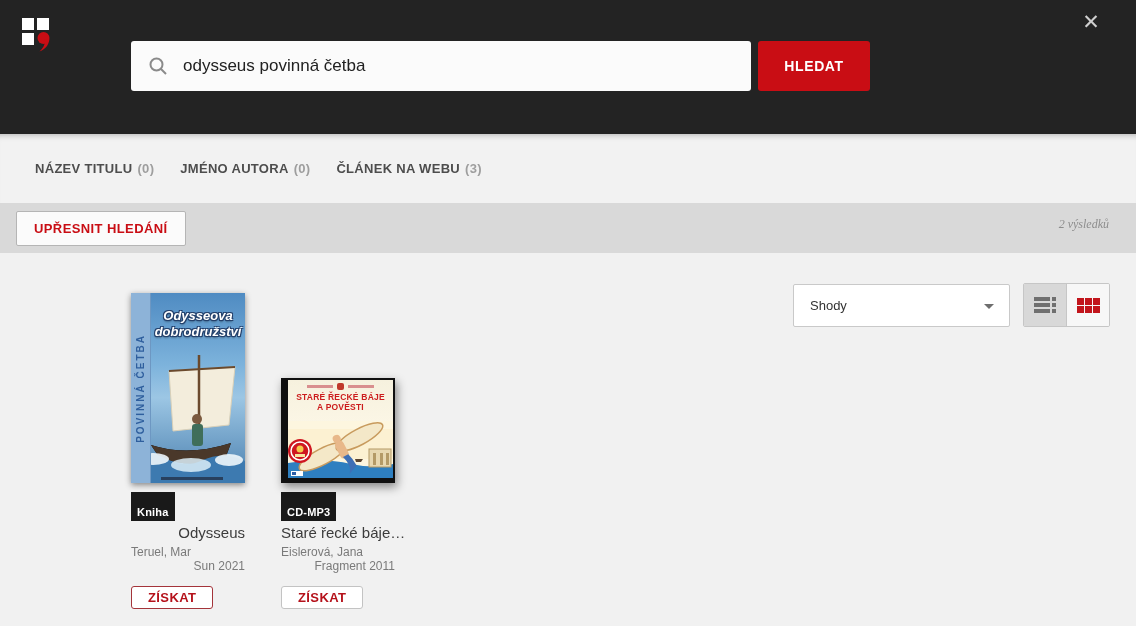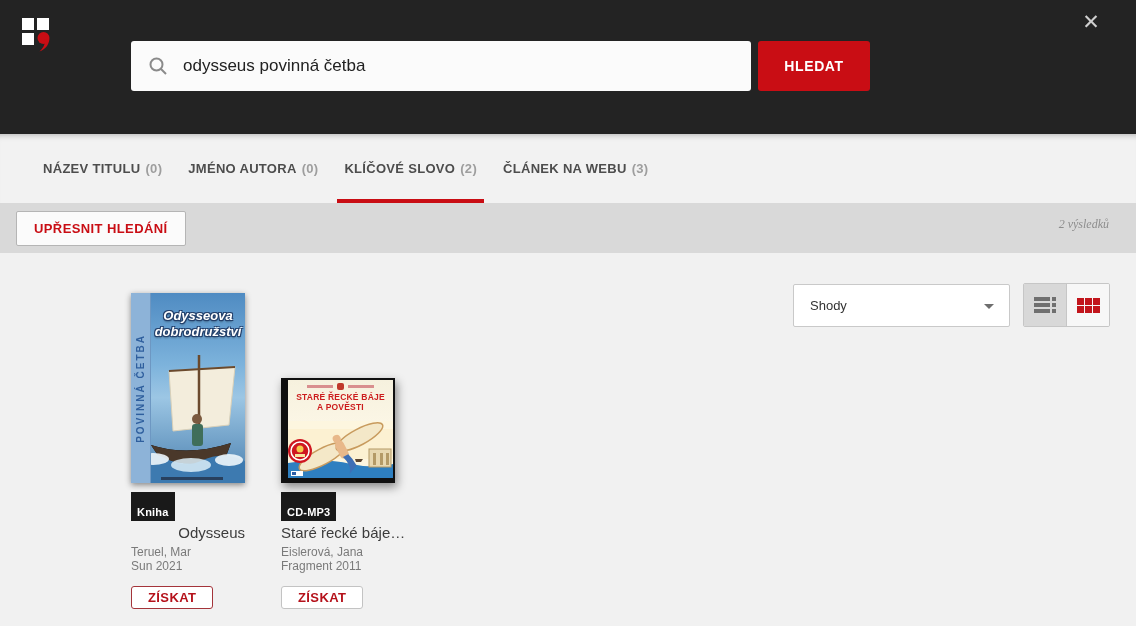--- a/index.html
+++ b/index.html
@@ -38,21 +38,21 @@
   .close-btn {
     position:absolute; right:32px; top:9px; width:26px; height:26px;
     color:#cfcfcf; font-size:21px; line-height:26px; text-align:center; cursor:pointer;
   }
 
   
   .tabbar {
     position:absolute; top:134px; left:0; width:1136px; height:69px;
     background:#f2f2f2; box-shadow: inset 0 7px 7px -7px rgba(0,0,0,0.35);
   }
-  .tabs { display:flex; height:100%; padding-left:30px; }
+  .tabs { display:flex; height:100%; padding-left:22px; }
   .tab {
     display:flex; align-items:center; padding:0 13px; cursor:pointer;
     font-size:13px; font-weight:bold; color:#4d4d4d; letter-spacing:0.3px;
     position:relative; white-space:nowrap;
   }
   .tab .count { color:#9e9e9e; margin-left:5px; font-weight:bold; }
   .tab.active::after {
     content:""; position:absolute; left:6px; right:6px; bottom:0; height:4px; background:#c90d14;
   }
 
@@ -139,21 +139,21 @@
     color:#cc1d1d; line-height:1.15; padding:0 6px; letter-spacing:0.2px;
   }
   .cover-cd svg.art { position:absolute; left:0; bottom:0; }
 
   .badge {
     align-self:flex-start; margin-top:9px; background:#191919; color:#fff;
     font-size:11px; font-weight:bold; padding:14px 6px 3px; letter-spacing:0.2px;
   }
   .rtitle { margin-top:3px; font-size:15px; color:#3c3c3c; white-space:nowrap; cursor:pointer;text-align:right; }
   .rauthor { margin-top:4px; font-size:12px; color:#7a7a7a; line-height:14px; }
-  .rpublisher { font-size:12px; color:#7a7a7a; line-height:14px; }
+  .rpublisher { font-size:12px; color:#7a7a7a; line-height:14px;text-align:right; }
   .get-btn {
     margin-top:13px; align-self:flex-start; background:#fff; border-radius:3px;
     padding:3px 16px; font-size:13px; font-weight:bold; color:#b5121b;
     letter-spacing:0.4px; cursor:pointer; font-family:"Liberation Sans", sans-serif;
   }
   .get-btn.red-border { border:1px solid #a4343a; }
   .get-btn.gray-border { border:1px solid #c3c3c3; }
 </style>
 </head>
 <body>
@@ -185,24 +185,20 @@
 
 <div class="tabbar">
   <div class="tabs">
     <div class="tab">
       <span>NÁZEV TITULU</span>
       <span class="count">(0)</span>
     </div>
     <div class="tab">
       <span>JMÉNO AUTORA</span>
       <span class="count">(0)</span>
-    </div>
-    <div class="tab active">
-      <span>KLÍČOVÉ SLOVO</span>
-      <span class="count">(2)</span>
     </div>
     <div class="tab">
       <span>ČLÁNEK NA WEBU</span>
       <span class="count">(3)</span>
     </div>
   </div>
 
   <div class="sort-select">
     <span>Shody</span>
     <span class="sort-caret"></span>

